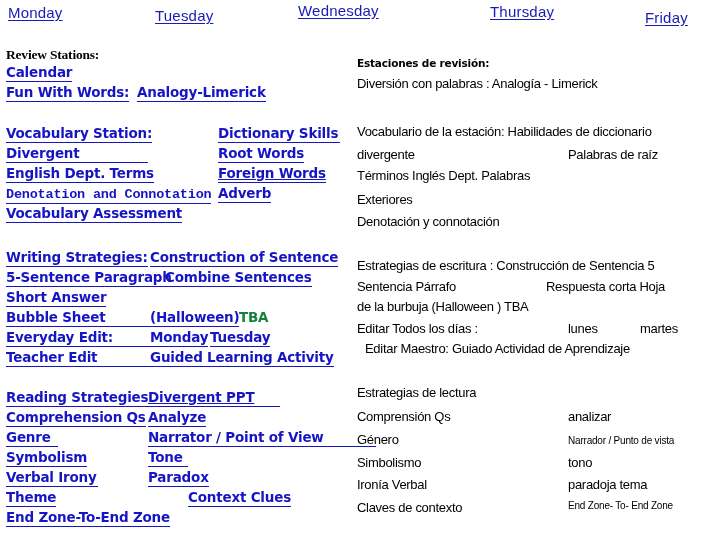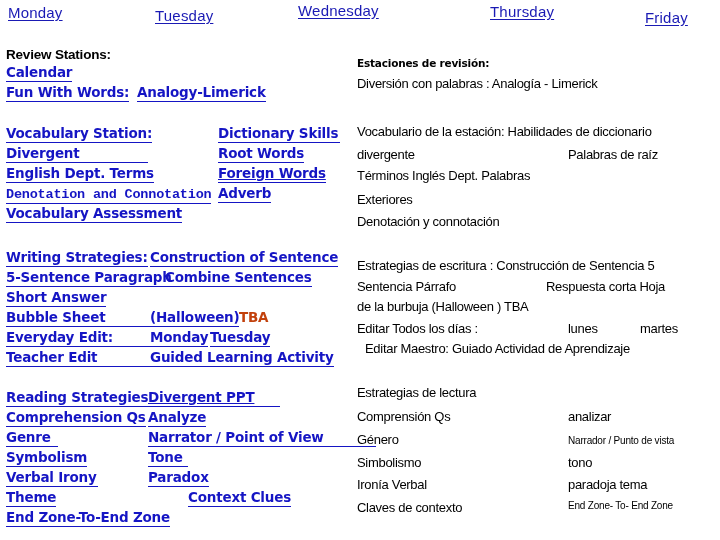--- a/index.html
+++ b/index.html
@@ -32,31 +32,31 @@
 
   
   .en {
     font-family: "DejaVu Sans", sans-serif;
     font-size: 13.5px;
     font-weight: bold;
     color: #1515c4;
     letter-spacing: -0.2px;
   }
   .en-head {
-    font-family: Liberation Sans, sans-serif;
+    font-family: Liberation Serif, serif;
     font-size: 13.5px;
     font-weight: bold;
     color: #000000;
     letter-spacing: -0.2px;
   }
   .en-plain {
     font-family: "DejaVu Sans", sans-serif;
     font-size: 13.5px;
     font-weight: bold;
-    color: #c2410c;
+    color: #15803d;
     letter-spacing: -0.2px;
   }
   
   .ul {
     border-bottom: 1.6px solid #1515c4;
     padding-bottom: 1px;
     display: inline-block;
   }
 
   

